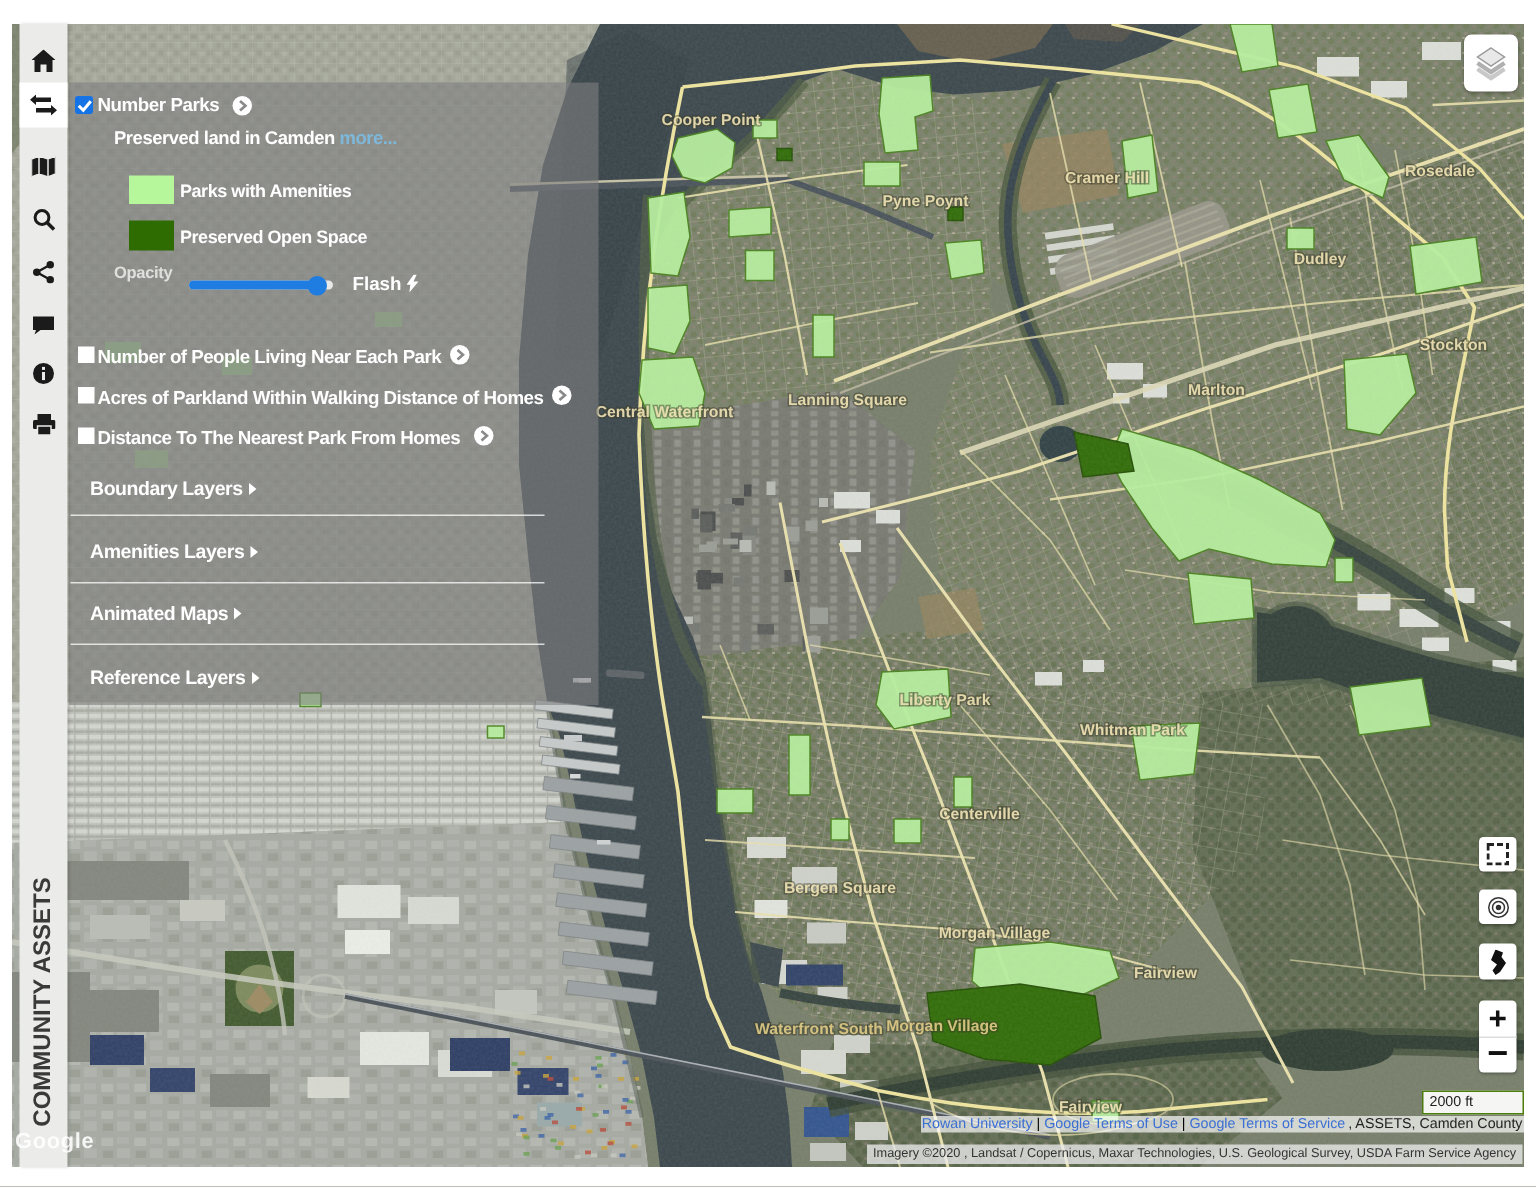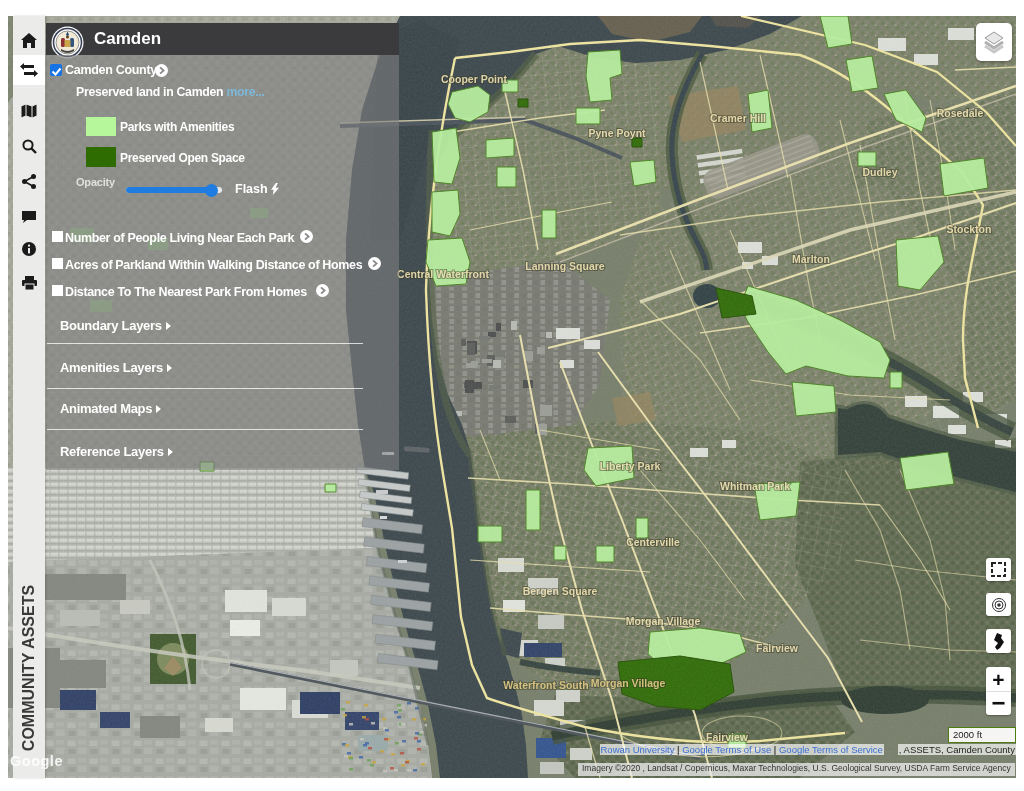--- a/index.html
+++ b/index.html
@@ -20,21 +20,21 @@
 .sep{position:absolute;left:1px;width:316px;height:1px;background:rgba(255,255,255,0.75);}
 .sechead{position:absolute;left:14px;font-size:13px;letter-spacing:-0.3px;color:#fff;font-weight:700;white-space:nowrap;text-align:right;}
 .tri{display:inline-block;width:0;height:0;border-left:5px solid #fff;border-top:4.5px solid transparent;border-bottom:4.5px solid transparent;margin-left:4px;}
 #layersbtn{left:976px;top:23px;width:36px;height:38px;background:#fff;border-radius:5px;z-index:4;
  box-shadow:0 1px 3px rgba(0,0,0,0.35);display:flex;align-items:center;justify-content:center;}
 .rbtn{left:986px;width:25px;background:#fff;border-radius:3px;z-index:4;box-shadow:0 1px 2px rgba(0,0,0,0.3);
  display:flex;align-items:center;justify-content:center;}
 #scalebar{left:948px;top:727px;width:68px;height:16px;background:rgba(255,255,255,0.92);border:1px solid #4d7c0f;
  z-index:4;font-size:9.5px;color:#222;line-height:14px;padding-left:4px;}
 #attr1{right:8px;top:744px;height:14px;z-index:4;font-size:9.5px;white-space:nowrap;}
-#attr1 span{background:rgba(255,255,255,0.68);padding:0 1px;margin-left:14px;}
+#attr1 span{background:rgba(255,255,255,0.68);padding:0 1px;}
 #attr2{left:578px;top:763px;height:13px;z-index:4;font-size:8.5px;color:#333;background:rgba(235,235,235,0.78);
  padding:0 4px;white-space:nowrap;}
 #glogo{left:10px;top:753px;z-index:7;color:rgba(255,255,255,0.88);font-size:14.5px;font-weight:700;letter-spacing:0.5px;}
 </style></head>
 <body>
 <div class="abs" id="map">
     <svg width="1008" height="762" viewBox="8 16 1008 762" style="display:block">
 <defs>
 <pattern id="patRow" width="9" height="7" patternUnits="userSpaceOnUse">
  <rect width="9" height="7" fill="#c0c3bb"></rect>
@@ -480,41 +480,27 @@
   <svg width="15" height="14" viewBox="0 0 15 14">
         <path d="M3 0h9v4H3z" fill="#1b1b1b"></path>
         <rect x="0" y="4" width="15" height="6" rx="1" fill="#1b1b1b"></rect>
         <rect x="3" y="8" width="9" height="6" fill="#1b1b1b" stroke="#ebebe9" stroke-width="1"></rect>
       </svg>
  </div>
 </div>
 <div class="abs" id="vt">COMMUNITY ASSETS</div>
 
 <div class="abs" id="panel">
- <div id="phead">
-  <svg style="position:absolute;left:5px;top:3px;" width="33" height="33" viewBox="0 0 33 33">
-   <circle cx="16.5" cy="16.5" r="16" fill="#fff"></circle>
-   <circle cx="16.5" cy="16.5" r="14" fill="none" stroke="#3a4258" stroke-width="1.6"></circle>
-   <circle cx="16.5" cy="16.5" r="11.5" fill="#f0ead6" stroke="#666" stroke-width="0.7"></circle>
-   <path d="M16.5 5.5 l1.6 3.5 -1.6 1.2 -1.6 -1.2z" fill="#274b7a"></path>
-   <rect x="10" y="12" width="4" height="9" rx="1.5" fill="#8a3030"></rect>
-   <rect x="19" y="12" width="4" height="9" rx="1.5" fill="#33567e"></rect>
-   <rect x="13.5" y="14" width="6" height="7" fill="#caa54a"></rect>
-        <circle cx="16.5" cy="11" r="1.6" fill="#6a4a28"></circle>
-   <path d="M10 23 q6.5 4 13 0 l0 2 q-6.5 4 -13 0z" fill="#444"></path>
-  </svg>
-  <div class="abs w" style="left:48px;top:6px;font-size:17px;">Camden</div>
- </div>
  <div id="pbody">
   <div class="cbc" style="left:4px;top:9px;">
    <svg width="13" height="13" viewBox="0 0 13 13">
           <path d="M2.5 6.5l3 3 5-6" fill="none" stroke="#fff" stroke-width="2"></path>
         </svg>
   </div>
-  <div class="abs w" style="left:19px;top:8px;font-size:12.5px;letter-spacing:-0.3px;">Camden County</div>
+  <div class="abs w" style="left:19px;top:8px;font-size:12.5px;letter-spacing:-0.3px;">Number Parks</div>
   <div class="arr" style="left:109px;top:9px;">
         <svg width="13" height="13" viewBox="0 0 13 13">
           <path d="M5 3.4l3.6 3.1L5 9.6" fill="none" stroke="#8a8a8a" stroke-width="1.8"></path>
         </svg>
       </div>
   <div class="abs w" style="left:30px;top:30px;font-size:12.3px;letter-spacing:-0.3px;">Preserved land in Camden <span style="color:#7db7d9;">more...</span></div>
   <div class="abs" style="left:40px;top:62px;width:30px;height:19px;background:#b5f79a;"></div>
   <div class="abs w" style="left:74px;top:65px;font-size:12px;letter-spacing:-0.3px;text-align:center;">Parks with Amenities</div>
   <div class="abs" style="left:40px;top:92px;width:30px;height:20px;background:#2e6b00;"></div>
   <div class="abs w" style="left:74px;top:96px;font-size:12px;letter-spacing:-0.3px;">Preserved Open Space</div>

